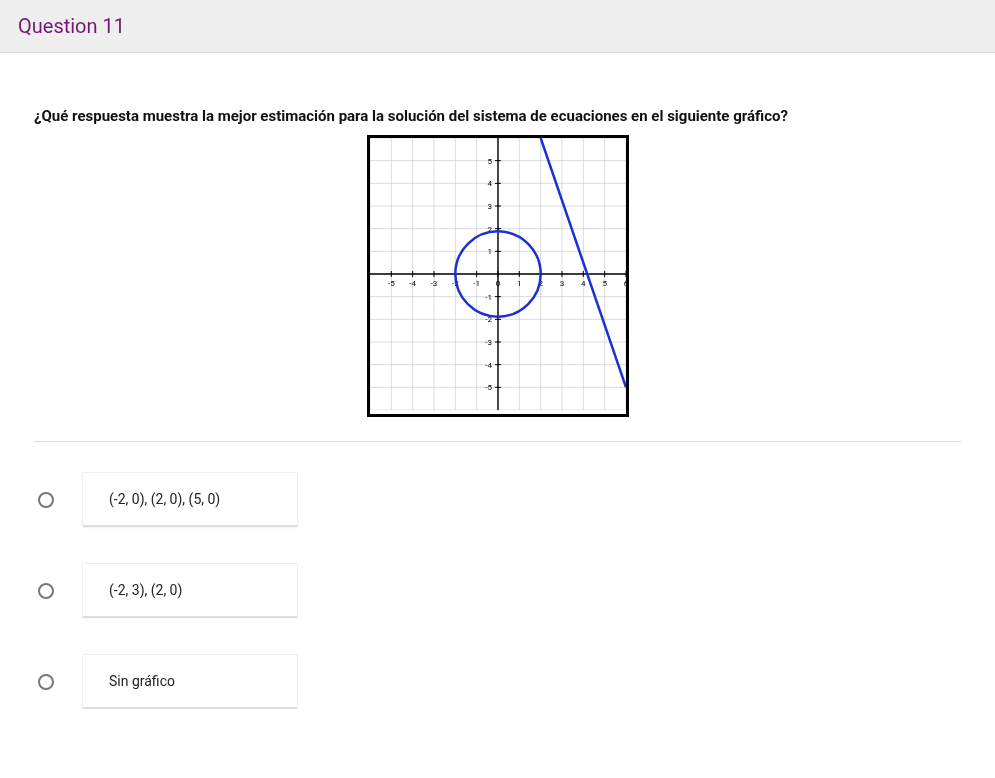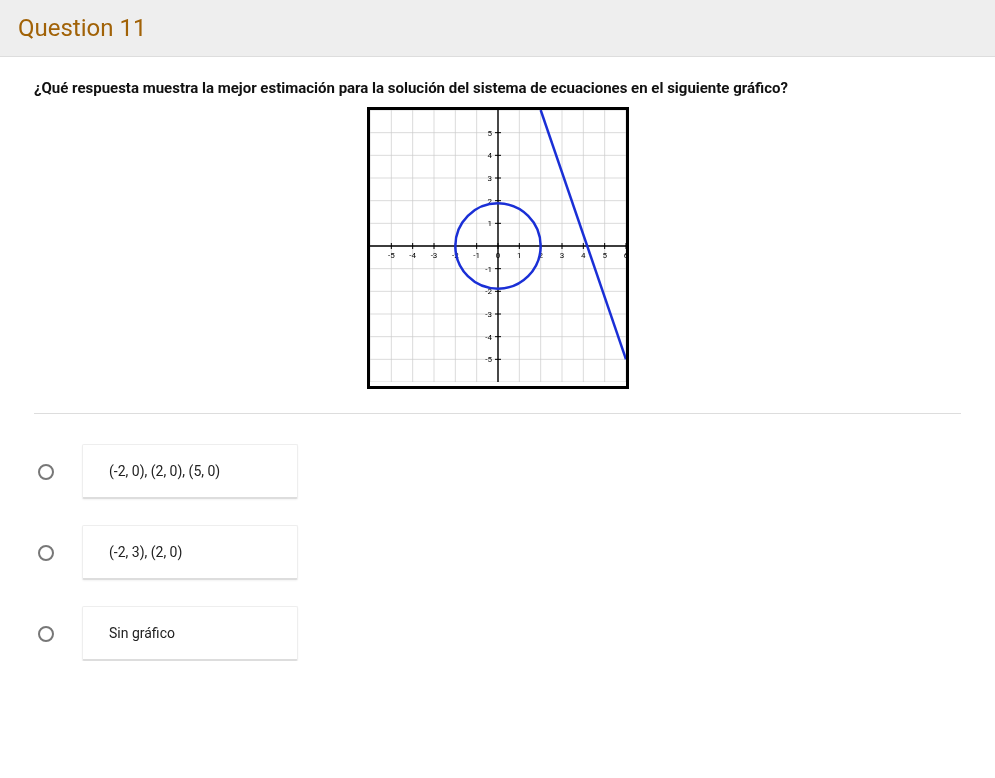--- a/index.html
+++ b/index.html
@@ -9,27 +9,28 @@
     }
     body {
       font-family: -apple-system, BlinkMacSystemFont, "Segoe UI", Roboto, Arial, sans-serif;
       background: #fff;
       color: #000;
       width: 995px;
     }
     .header-bar {
       background: #eeeeee;
       padding: 14px 18px;
-      font-size: 24px;
+      font-size: 20px;
       font-weight: 400;
-      color: #a16207;
+      color: #701a75;
       border-bottom: 1px solid #ddd;
     }
     .content-area {
       padding: 22px 34px 0 34px;
+      margin-top: 32px;
     }
     .question-text {
       font-size: 15px;
       font-weight: 700;
       color: #111;
       margin-bottom: 10px;
     }
     .graph-wrap {
       display: flex;
       justify-content: center;
@@ -41,21 +42,21 @@
       background: #fff;
     }
     .divider {
       border: none;
       border-top: 1px solid #ddd;
       margin: 24px 0 30px 0;
     }
     .answers {
       display: flex;
       flex-direction: column;
-      gap: 26px;
+      gap: 36px;
       padding-left: 4px;
       justify-content: center;
     }
     .answer-row {
       display: flex;
       align-items: center;
       gap: 28px;
     }
     .radio {
       width: 16px;

